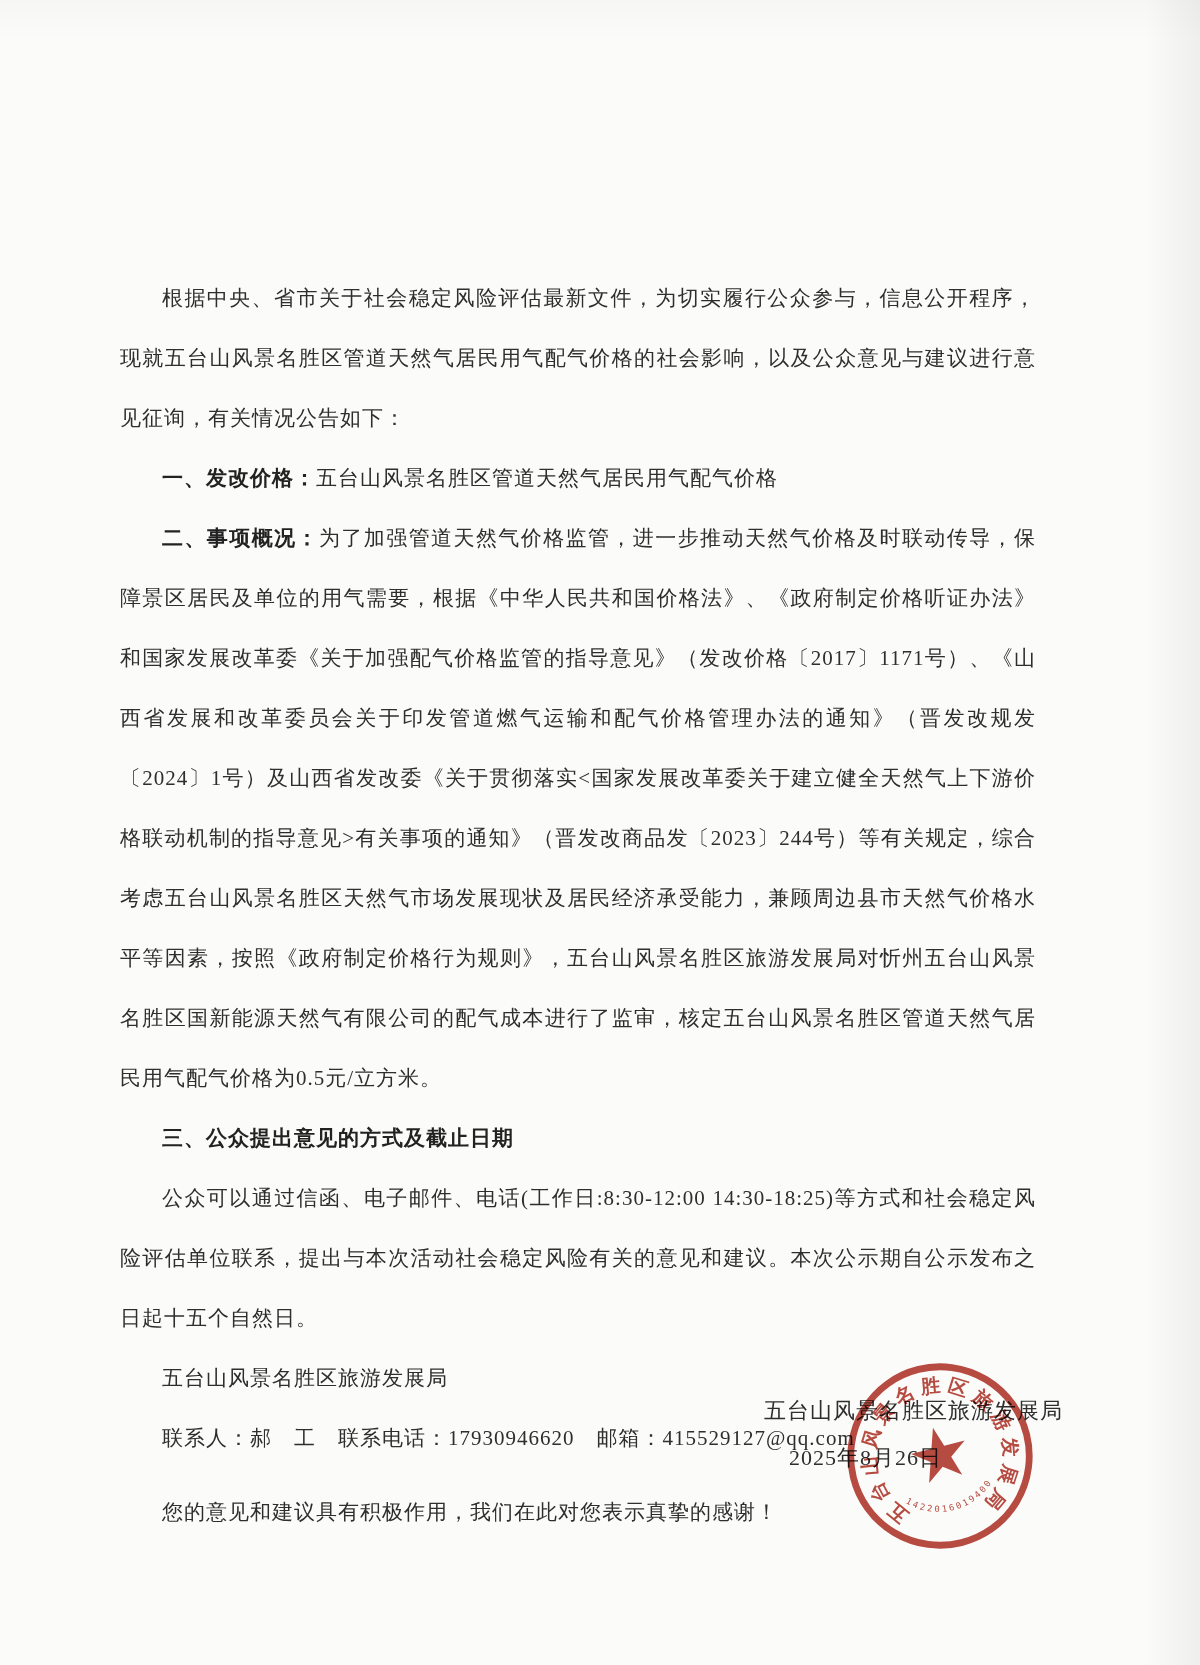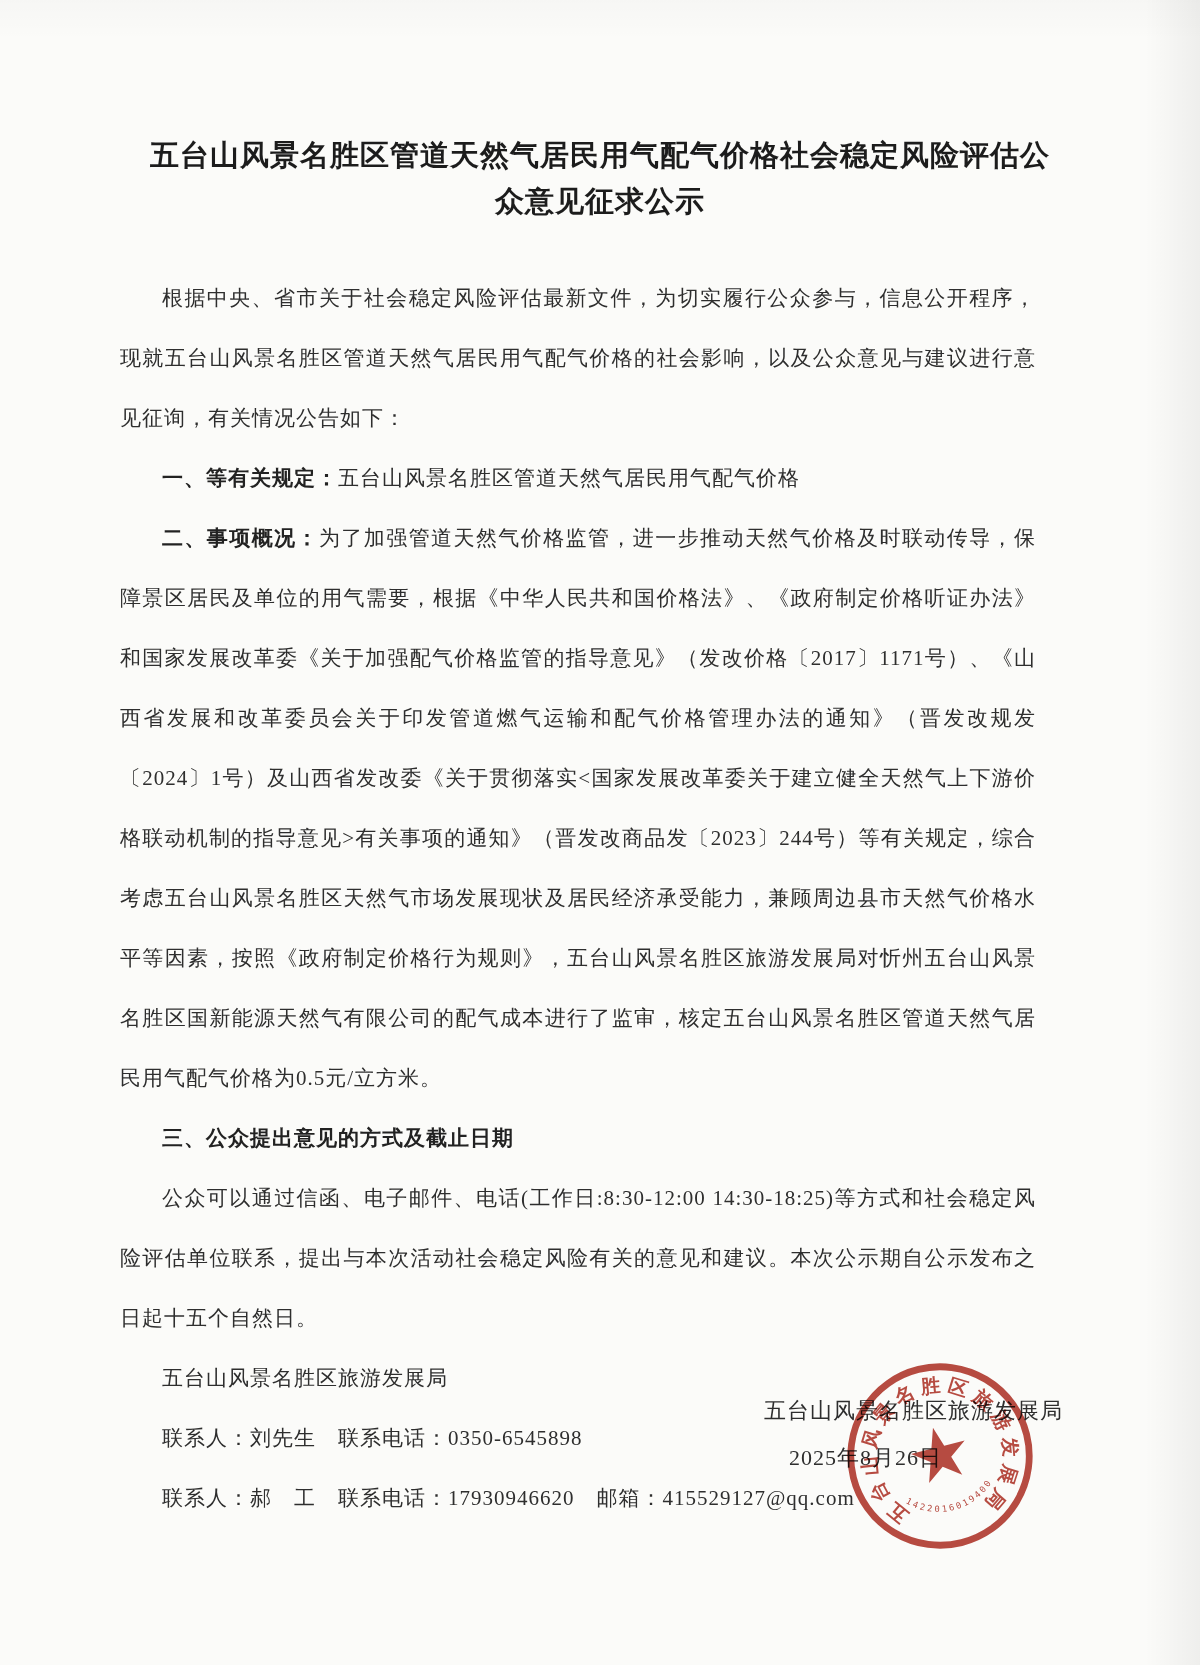--- a/index.html
+++ b/index.html
@@ -87,38 +87,37 @@
     letter-spacing:2.5px;
     fill:#b03328;
     font-family:"DejaVu Sans Mono","Liberation Mono",monospace;
   }
 </style>
 </head>
 <body>
 
 <div class="page">
 
-  <h1 class="title">五台山风景名胜区管道天然气居民用气配气价格社会稳定风险评估公众意见征求公示</h1>
 
   <div class="doc-body">
 
     <p class="para">根据中央、省市关于社会稳定风险评估最新文件，为切实履行公众参与，信息公开程序，现就五台山风景名胜区管道天然气居民用气配气价格的社会影响，以及公众意见与建议进行意见征询，有关情况公告如下：</p>
 
-    <p class="para"><span class="hei">一、等有关规定：</span><span>五台山风景名胜区管道天然气居民用气配气价格</span></p>
+    <p class="para"><span class="hei">一、发改价格：</span><span>五台山风景名胜区管道天然气居民用气配气价格</span></p>
 
     <p class="para"><span class="hei">二、事项概况：</span><span>为了加强管道天然气价格监管，进一步推动天然气价格及时联动传导，保障景区居民及单位的用气需要，根据《中华人民共和国价格法》、《政府制定价格听证办法》和国家发展改革委《关于加强配气价格监管的指导意见》（发改价格〔2017〕1171号）、《山西省发展和改革委员会关于印发管道燃气运输和配气价格管理办法的通知》（晋发改规发〔2024〕1号）及山西省发改委《关于贯彻落实&lt;国家发展改革委关于建立健全天然气上下游价格联动机制的指导意见&gt;有关事项的通知》（晋发改商品发〔2023〕244号）等有关规定，综合考虑五台山风景名胜区天然气市场发展现状及居民经济承受能力，兼顾周边县市天然气价格水平等因素，按照《政府制定价格行为规则》，五台山风景名胜区旅游发展局对忻州五台山风景名胜区国新能源天然气有限公司的配气成本进行了监审，核定五台山风景名胜区管道天然气居民用气配气价格为0.5元/立方米。</span></p>
 
     <p class="para hei heading">三、公众提出意见的方式及截止日期</p>
 
     <p class="para">公众可以通过信函、电子邮件、电话(工作日:8:30-12:00 14:30-18:25)等方式和社会稳定风险评估单位联系，提出与本次活动社会稳定风险有关的意见和建议。本次公示期自公示发布之日起十五个自然日。</p>
 
 
     <p class="para">五台山风景名胜区旅游发展局</p>
-    <p class="para">联系人：刘先生　联系电话：0350-6545898</p>
     <p class="para">联系人：郝　工　联系电话：17930946620　邮箱：415529127@qq.com</p>
+    <p class="para thanks">您的意见和建议具有积极作用，我们在此对您表示真挚的感谢！</p>
 
   </div>
 
   <div class="sig-org">五台山风景名胜区旅游发展局</div>
 
   <div class="sig-date">2025年8月26日</div>
 
   <div class="seal">
     <svg viewBox="0 0 200 200">
       <defs>

